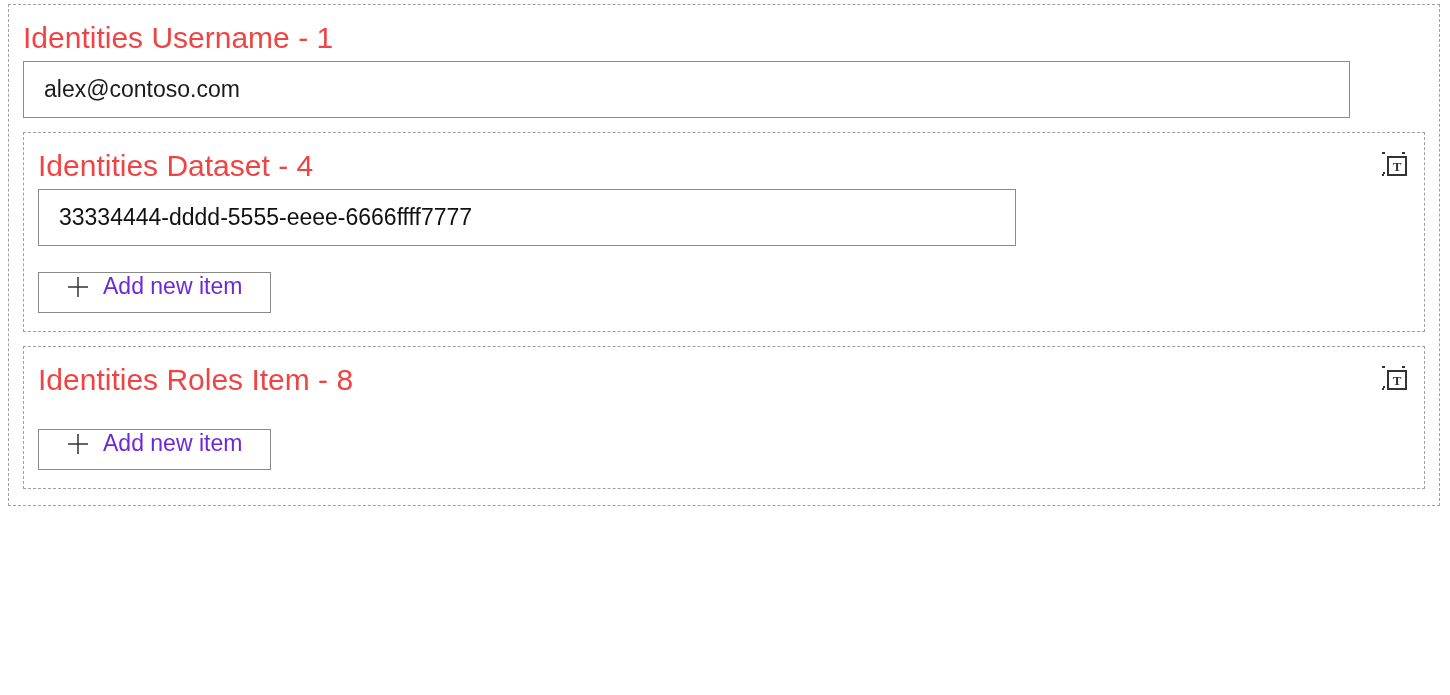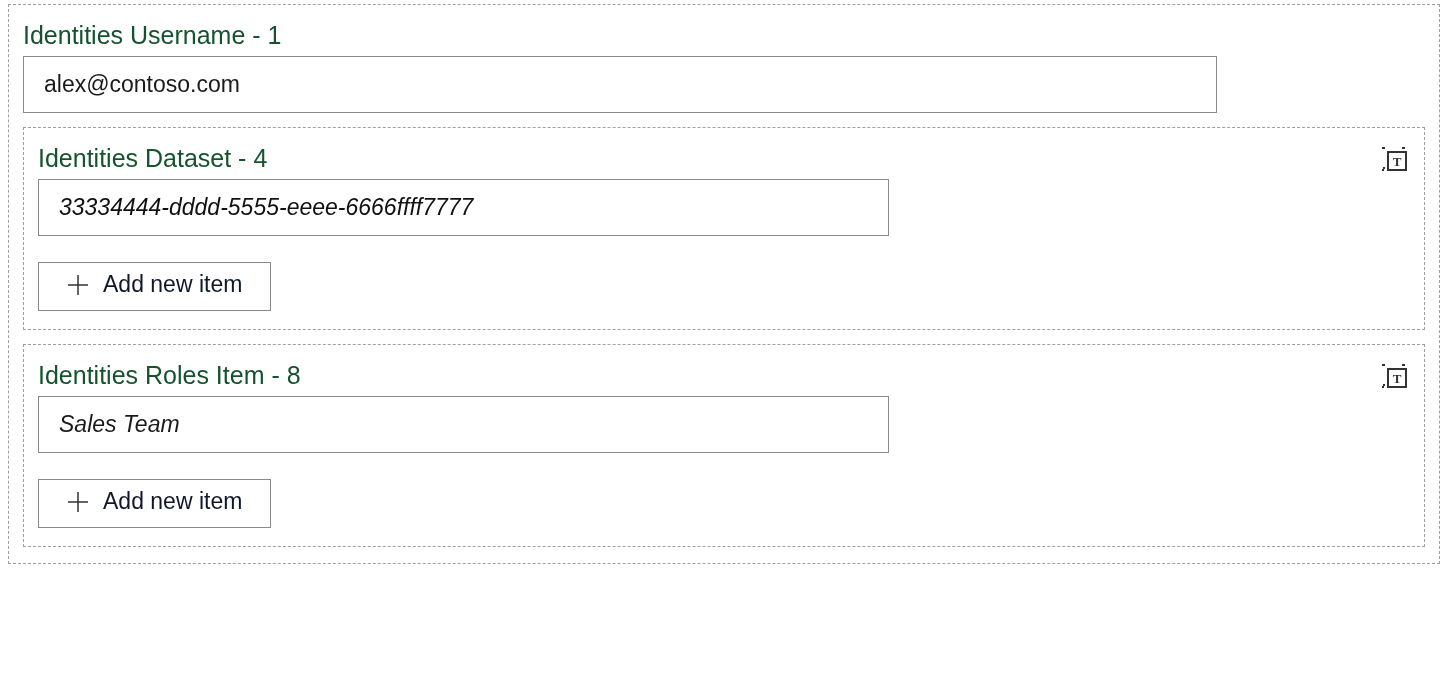--- a/index.html
+++ b/index.html
@@ -27,53 +27,52 @@
     .section-dashed {
       border: 1.5px dashed #a0a0a0;
       padding: 16px 14px 18px 14px;
       margin-bottom: 14px;
       position: relative;
     }
     .section-dashed:last-child {
       margin-bottom: 0;
     }
     .field-label {
-      font-size: 25px;
-      color: #14532d;
+      font-size: 30px;
+      color: #ef4444;
       margin-bottom: 6px;
       font-weight: 400;
     }
     .text-input {
       border: 1px solid #8a8a8a;
       background: #ffffff;
       font-size: 23px;
       color: #1a1a1a;
       padding: 14px 20px;
-      width: 1194px;
+      width: 1327px;
       font-family: inherit;
       outline: none;
       display: block;
     }
     .text-input.text-black {
       color: #111111;
       font-weight: 400;
     }
     .section-dashed .text-input {
-      width: 851px;
-      font-style: italic;
+      width: 978px;
     }
     .add-btn {
       display: inline-flex;
       align-items: center;
       gap: 14px;
       border: 1px solid #8a8a8a;
       background: #ffffff;
       font-size: 23px;
-      color: #0f172a;
-      padding: 8px 28px 12px 28px;
+      color: #6d28d9;
+      padding: 0 28px 12px 28px;
       margin-top: 26px;
       cursor: pointer;
       font-family: inherit;
     }
     .plus-icon {
       width: 22px;
       height: 22px;
       stroke: #323232;
       stroke-width: 1.5;
     }
@@ -119,21 +118,20 @@
 
   <div class="section-dashed">
     <span class="token-icon token-icon-inner">
       <svg viewBox="0 0 30 30" fill="none" stroke="#333" stroke-width="2">
         <path d="M4 3 L4 7 M2 4 L6 4 M24 3 L24 7 M22 4 L26 4 M4 23 L4 27 M2 26 L6 26" stroke-dasharray="2 2"></path>
         <rect x="8" y="8" width="18" height="18" fill="none"></rect>
         <text x="17" y="22" font-size="13" font-family="Segoe UI" fill="#333" text-anchor="middle" stroke="none" font-weight="600">T</text>
       </svg>
     </span>
     <div class="field-label">Identities Roles Item - 8</div>
-    <input type="text" class="text-input" value="Sales Team" style="">
     <button class="add-btn">
       <svg class="plus-icon" viewBox="0 0 22 22">
         <line x1="11" y1="1" x2="11" y2="21"></line>
         <line x1="1" y1="11" x2="21" y2="11"></line>
       </svg>
       <span>Add new item</span>
     </button>
   </div>
 
 </div>

